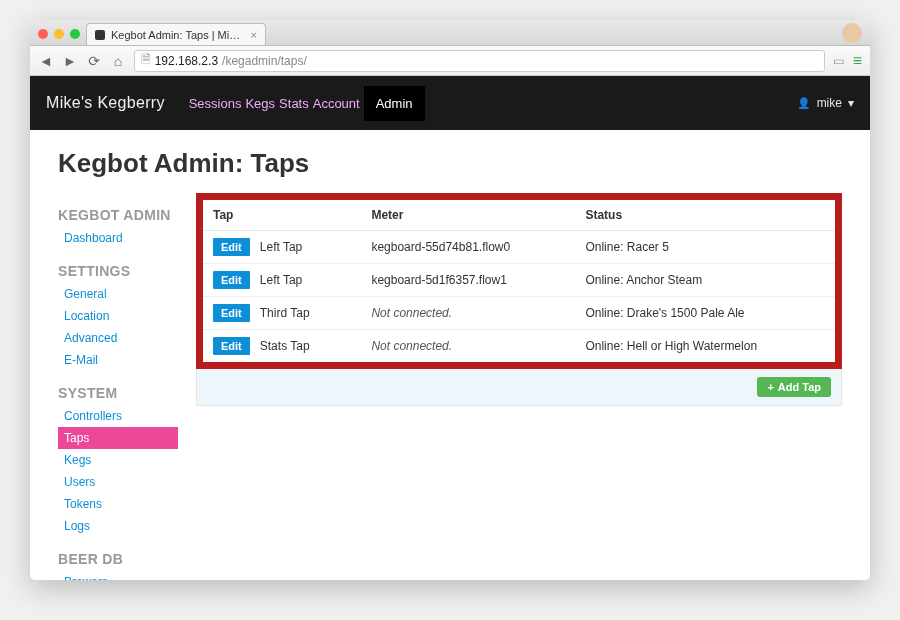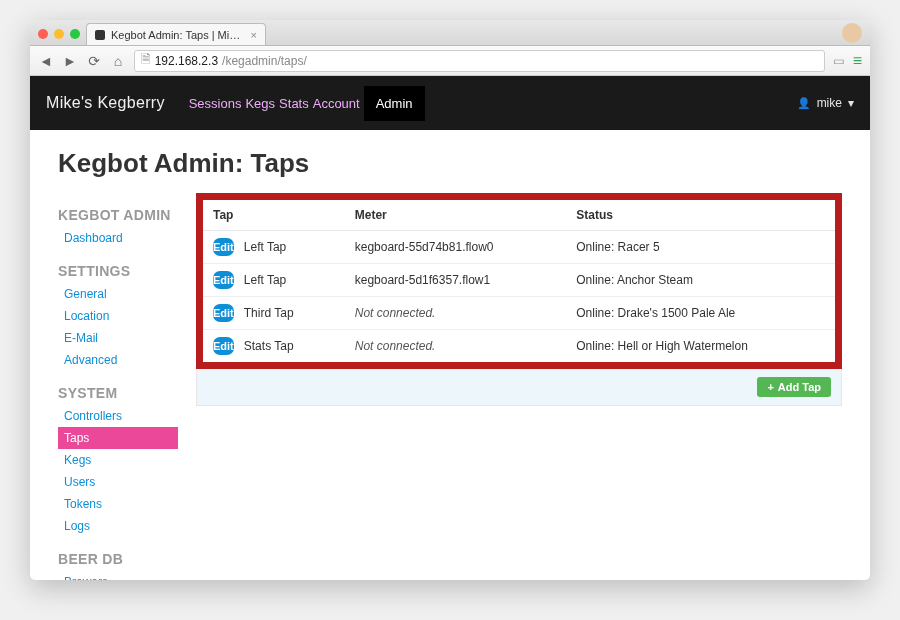--- a/index.html
+++ b/index.html
@@ -109,22 +109,22 @@
   .sidebar li { padding:4px 6px; cursor:pointer; }
   .sidebar li a { color:#0d8fd8; text-decoration:none; font-size:12px; }
   .sidebar li.active { background:#ec4899; }
   .sidebar li.active a { color:#fff; }
   .main { flex:1; }
   table { width:100%; border-collapse:collapse; border:7px solid #b91c1c; font-size:12px; }
   th { text-align:left; background:#fff; border-bottom:1px solid #e6e6e6; padding:8px 10px; font-weight:700; color:#333; }
   td { padding:7px 10px; border-bottom:1px solid #eee; vertical-align:middle; }
   td .tapcell { display:flex; align-items:center; gap:10px; }
   .editbtn {
-    background:#0d8fd8; color:#fff; border:none; border-radius:7px;
-    padding:3px 0; font-size:11px; font-weight:600; cursor:pointer;
+    background:#0d8fd8; color:#fff; border:none; border-radius:1px;
+    padding:3px 8px; font-size:11px; font-weight:600; cursor:pointer;
   }
   .italic { font-style:italic; color:#555; }
   .footer-row { background:#ecf6fb; text-align:right; padding:8px 10px; border:1px solid #e6e6e6; border-top:none; }
   .addbtn {
     background:#54b754; color:#fff; border:none; border-radius:3px;
     padding:4px 10px; font-size:11px; font-weight:600; cursor:pointer;
     display:inline-flex; align-items:center; gap:4px;
   }
 </style>
 </head>
@@ -177,22 +177,22 @@
       <div class="layout">
         <nav class="sidebar" id="sidebar">
             <div class="sidehead">KEGBOT ADMIN</div>
             <ul>
               <li><a href="#">Dashboard</a></li>
             </ul>
             <div class="sidehead">SETTINGS</div>
             <ul>
               <li><a href="#">General</a></li>
               <li><a href="#">Location</a></li>
+              <li><a href="#">Advanced</a></li>
               <li><a href="#">E-Mail</a></li>
-              <li><a href="#">Advanced</a></li>
             </ul>
             <div class="sidehead">SYSTEM</div>
             <ul>
               <li><a href="#">Controllers</a></li>
               <li class="active"><a href="#">Taps</a></li>
               <li><a href="#">Kegs</a></li>
               <li><a href="#">Users</a></li>
               <li><a href="#">Tokens</a></li>
               <li><a href="#">Logs</a></li>
             </ul>

